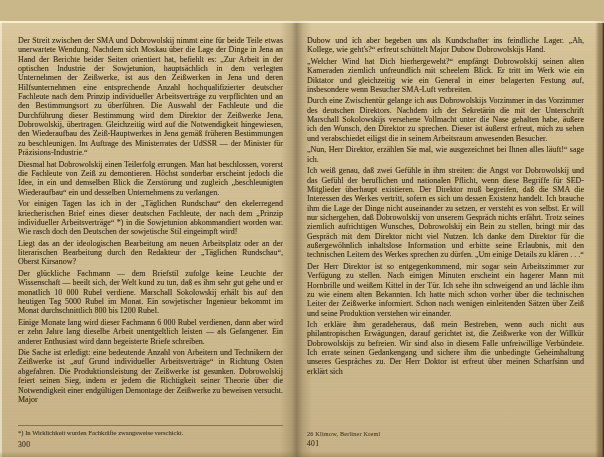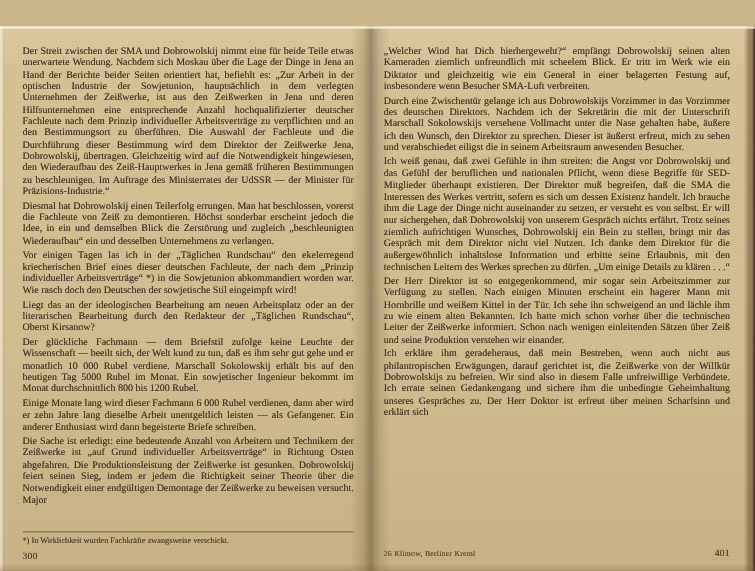--- a/index.html
+++ b/index.html
@@ -47,21 +47,21 @@
   }
   .page-left{left:18px;width:265px;}
   .page-right{left:307px;width:277px;}
   .page p{margin:0 0 2.2px 0;}
   .foot-left{position:absolute;left:0;right:0;bottom:8px;}
   .footnote-rule{height:1px;background:rgba(82,62,40,0.55);margin-bottom:3px;}
   .footnote{font-size:6.6px;line-height:8px;color:#4a3e2d;margin:0 0 4px 0;text-align:left;}
   .pagenum{font-size:7.6px;letter-spacing:.3px;color:#453a29;}
   .foot-right{
     position:absolute;left:0;right:0;bottom:9px;
-    display:flex;justify-content:space-between;align-items:baseline;
+    display:flex;justify-content:space-between;align-items:baseline;flex-direction:column;
   }
   .signature{font-size:6.2px;color:#5a4c39;letter-spacing:.2px;}
 </style>
 </head>
 <body>
 
 <div class="scan">
   <div class="paper"></div>
   <div class="grain"></div>
   <div class="gutter"></div>
@@ -75,22 +75,24 @@
     <p>Einige Monate lang wird dieser Fachmann 6 000 Rubel verdienen, dann aber wird er zehn Jahre lang dieselbe Arbeit unentgeltlich leisten — als Gefangener. Ein anderer Enthusiast wird dann begeisterte Briefe schreiben.</p>
     <p>Die Sache ist erledigt: eine bedeutende Anzahl von Arbeitern und Technikern der Zeißwerke ist „auf Grund individueller Arbeitsverträge“ in Richtung Osten abgefahren. Die Produktionsleistung der Zeißwerke ist gesunken. Dobrowolskij feiert seinen Sieg, indem er jedem die Richtigkeit seiner Theorie über die Notwendigkeit einer endgültigen Demontage der Zeißwerke zu beweisen versucht. Major</p>
     <div class="foot-left">
       <div class="footnote-rule"></div>
       <p class="footnote">*) In Wirklichkeit wurden Fachkräfte zwangsweise verschickt.</p>
       <div class="pagenum">300</div>
     </div>
   </div>
 
   <div class="page page-right">
+    <p>Dubow und ich aber begeben uns als Kundschafter ins feindliche Lager. „Ah, Kollege, wie geht's?“ erfreut schüttelt Major Dubow Dobrowolskijs Hand.</p>
     <p>„Welcher Wind hat Dich hierhergeweht?“ empfängt Dobrowolskij seinen alten Kameraden ziemlich unfreundlich mit scheelem Blick. Er tritt im Werk wie ein Diktator und gleichzeitig wie ein General in einer belagerten Festung auf, insbesondere wenn Besucher SMA-Luft verbreiten.</p>
     <p>Durch eine Zwischentür gelange ich aus Dobrowolskijs Vorzimmer in das Vorzimmer des deutschen Direktors. Nachdem ich der Sekretärin die mit der Unterschrift Marschall Sokolowskijs versehene Vollmacht unter die Nase gehalten habe, äußere ich den Wunsch, den Direktor zu sprechen. Dieser ist äußerst erfreut, mich zu sehen und verabschiedet eiligst die in seinem Arbeitsraum anwesenden Besucher.</p>
+    <p>„Nun, Herr Direktor, erzählen Sie mal, wie ausgezeichnet bei Ihnen alles läuft!“ sage ich.</p>
     <p>Ich weiß genau, daß zwei Gefühle in ihm streiten: die Angst vor Dobrowolskij und das Gefühl der beruflichen und nationalen Pflicht, wenn diese Begriffe für SED-Mitglieder überhaupt existieren. Der Direktor muß begreifen, daß die SMA die Interessen des Werkes vertritt, sofern es sich um dessen Existenz handelt. Ich brauche ihm die Lage der Dinge nicht auseinander zu setzen, er versteht es von selbst. Er will nur sichergehen, daß Dobrowolskij von unserem Gespräch nichts erfährt. Trotz seines ziemlich aufrichtigen Wunsches, Dobrowolskij ein Bein zu stellen, bringt mir das Gespräch mit dem Direktor nicht viel Nutzen. Ich danke dem Direktor für die außergewöhnlich inhaltslose Information und erbitte seine Erlaubnis, mit den technischen Leitern des Werkes sprechen zu dürfen. „Um einige Details zu klären . . .“</p>
     <p>Der Herr Direktor ist so entgegenkommend, mir sogar sein Arbeitszimmer zur Verfügung zu stellen. Nach einigen Minuten erscheint ein hagerer Mann mit Hornbrille und weißem Kittel in der Tür. Ich sehe ihn schweigend an und lächle ihm zu wie einem alten Bekannten. Ich hatte mich schon vorher über die technischen Leiter der Zeißwerke informiert. Schon nach wenigen einleitenden Sätzen über Zeiß und seine Produktion verstehen wir einander.</p>
     <p>Ich erkläre ihm geradeheraus, daß mein Bestreben, wenn auch nicht aus philantropischen Erwägungen, darauf gerichtet ist, die Zeißwerke von der Willkür Dobrowolskijs zu befreien. Wir sind also in diesem Falle unfreiwillige Verbündete. Ich errate seinen Gedankengang und sichere ihm die unbedingte Geheimhaltung unseres Gespräches zu. Der Herr Doktor ist erfreut über meinen Scharfsinn und erklärt sich</p>
     <div class="foot-right">
       <span class="signature">26 Klimow, Berliner Kreml</span>
       <span class="pagenum">401</span>
     </div>
   </div>
 
   <div class="edge-right"></div>

